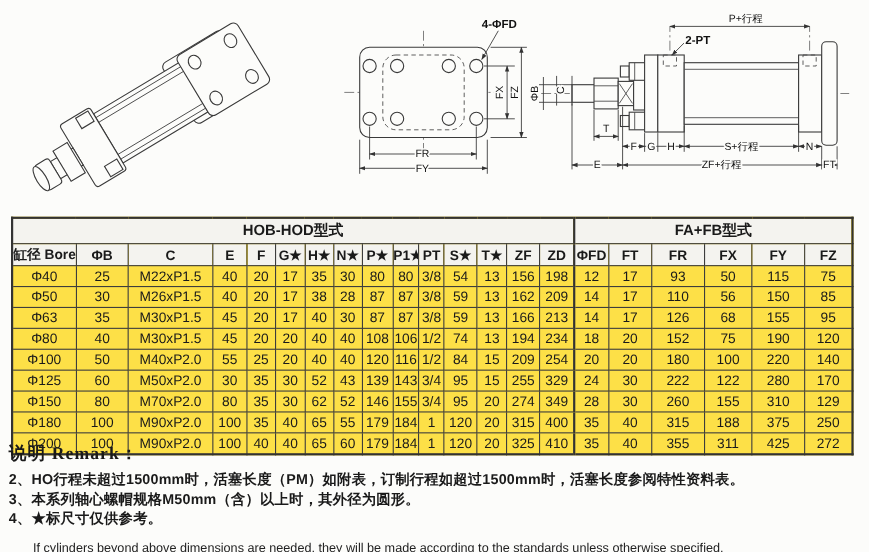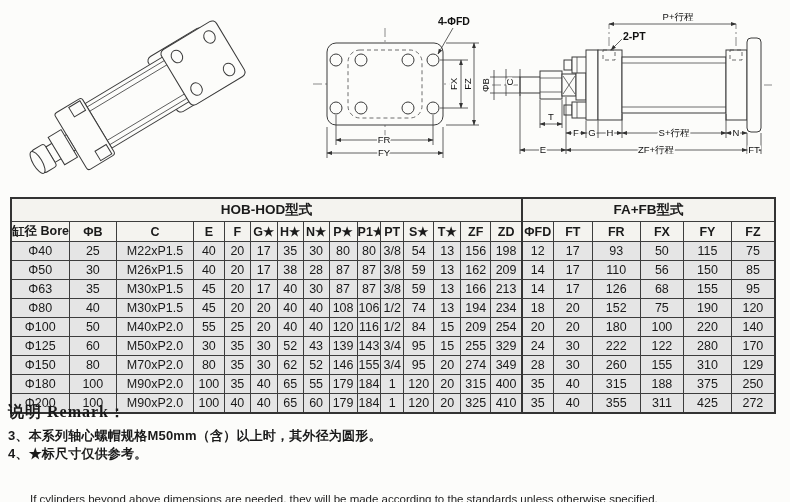--- a/index.html
+++ b/index.html
@@ -10,21 +10,21 @@
   svg .lnw {fill:#fcfcfa;stroke:#3a3a3a;stroke-width:1;}
   svg .thin{fill:none;stroke:#4a4a4a;stroke-width:0.8;}
   svg .cl  {fill:none;stroke:#5a5a5a;stroke-width:0.7;stroke-dasharray:9 3 2 3;}
   svg .dash{fill:none;stroke:#4a4a4a;stroke-width:0.8;stroke-dasharray:4 3;}
   svg .dim {fill:none;stroke:#3a3a3a;stroke-width:0.8;}
   svg text.dimtxt{font-family:"Liberation Sans",sans-serif;font-size:9.5px;fill:#111;
         text-anchor:middle;paint-order:stroke;stroke:#fcfcfa;stroke-width:3px;}
   svg text.ldrtxt{font-family:"Liberation Sans",sans-serif;font-size:10.5px;font-weight:bold;fill:#111;
         paint-order:stroke;stroke:#fcfcfa;stroke-width:3px;}
   table.dims{position:absolute;left:10px;top:197px;width:766px;border-collapse:collapse;
-        table-layout:fixed;border:2px solid #333;background:#e5e5e5;}
+        table-layout:fixed;border:2px solid #333;background:#fde047;}
   table.dims th,table.dims td{border:1px solid #3d3d3d;text-align:center;vertical-align:middle;
         padding:0;overflow:hidden;white-space:nowrap;}
   table.dims th.grp{height:22px;font-size:13.5px;font-weight:600;background:#f4f3ef;}
   table.dims tr.cols th{height:19px;font-size:12.5px;font-weight:600;background:#f4f3ef;text-align:center;}
   table.dims td{height:18px;font-size:12.5px;}
   table.dims tr.cols th:nth-child(16),table.dims td:nth-child(16){border-left:2px solid #333;}
   table.dims tr.grprow th:nth-child(2){border-left:2px solid #333;}
   .remarks{position:absolute;left:8px;top:402px;width:778px;}
   .remark-title{font-family:"Liberation Serif",serif;font-weight:bold;font-size:16px;
         letter-spacing:1px;margin:0 0 4px 0;}
@@ -453,19 +453,20 @@
           <td>311</td>
           <td>425</td>
           <td>272</td>
         </tr>
       </tbody>
   </table>
 
   <div class="remarks">
     <div class="remark-title">说明 Remark：</div>
     <div>
+        <div class="remark-line">2、HO行程未超过1500mm时，活塞长度（PM）如附表，订制行程如超过1500mm时，活塞长度参阅特性资料表。</div>
         <div class="remark-line">3、本系列轴心螺帽规格M50mm（含）以上时，其外径为圆形。</div>
         <div class="remark-line">4、★标尺寸仅供参考。</div>
       </div>
   </div>
   <div class="remark-clipped">If cylinders beyond above dimensions are needed, they will be made according to the standards unless otherwise specified.</div>
 
 </div>
 
 </body></html>

